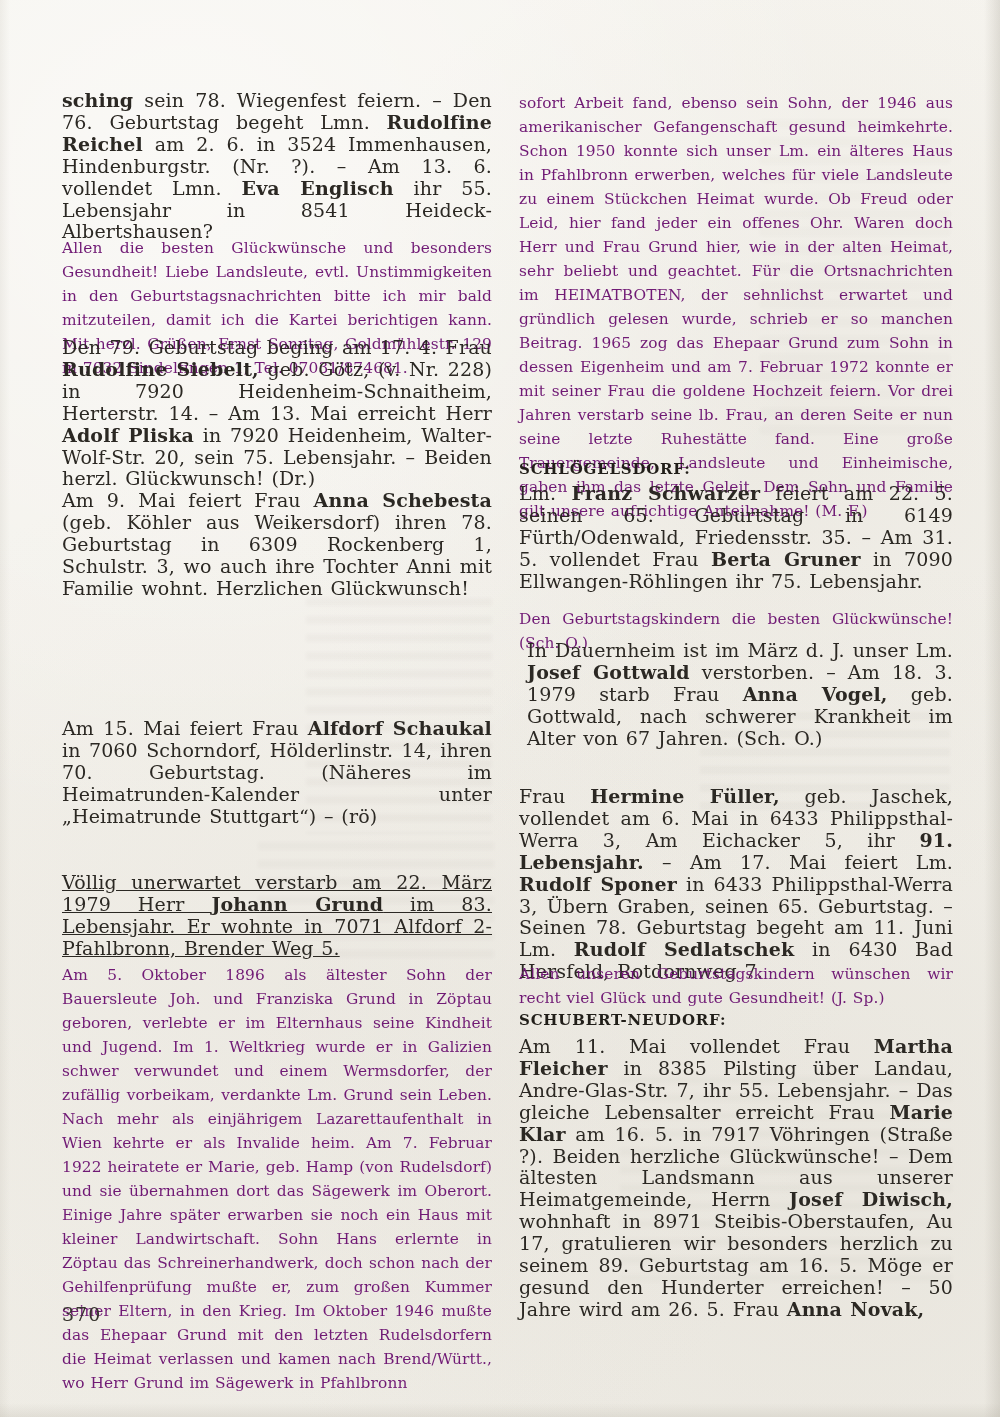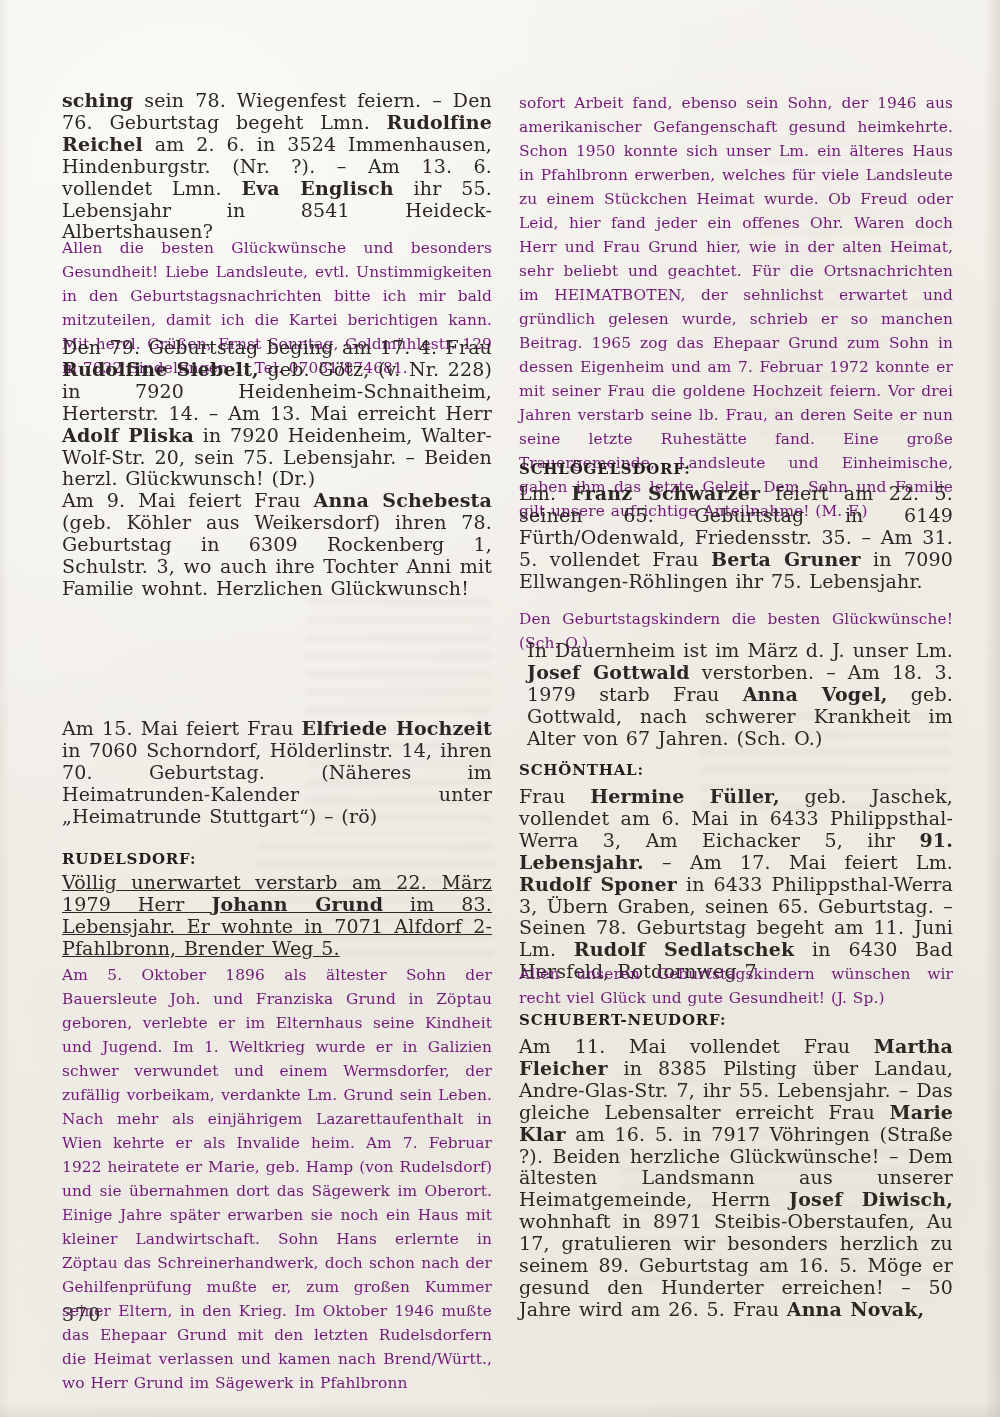--- a/index.html
+++ b/index.html
@@ -54,32 +54,30 @@
 <div class="ghost" style="left:306px;top:598px;width:186px;height:236px;opacity:.42;"></div>
 <div class="ghost" style="left:258px;top:842px;width:236px;height:118px;opacity:.40;"></div>
 <div class="ghost" style="left:700px;top:712px;width:250px;height:98px;opacity:.45;"></div>
 <div class="ghost" style="left:620px;top:1076px;width:332px;height:215px;opacity:.35;"></div>
 
 <div class="column col-left">
     <div class="block body" style="top: 90px;"><span class="b">sching</span><span> sein 78. Wiegenfest feiern. – Den 76. Geburtstag begeht Lmn. </span><span class="b">Rudolfine Reichel</span><span> am 2. 6. in 3524 Immenhausen, Hindenburgstr. (Nr. ?). – Am 13. 6. vollendet Lmn. </span><span class="b">Eva Englisch</span><span> ihr 55. Lebensjahr in 8541 Heideck-Albertshausen?</span></div>
     <div class="block note" style="top: 236px;"><span>Allen die besten Glückwünsche und besonders Gesundheit! Liebe Landsleute, evtl. Unstimmigkeiten in den Geburtstagsnachrichten bitte ich mir bald mitzuteilen, damit ich die Kartei berichtigen kann. Mit herzl. Grüßen, Ernst Sonntag, Goldmühlestr. 129 in 7032 Sindelfingen 1, Tel. 07031/874681.</span></div>
     <div class="block body" style="top: 337px;"><span>Den 79. Geburtstag beging am 17. 4. Frau </span><span class="b">Rudolfine Siebelt,</span><span> geb. Götz, (v. Nr. 228) in 7920 Heidenheim-Schnaitheim, Herterstr. 14. – Am 13. Mai erreicht Herr </span><span class="b">Adolf Pliska</span><span> in 7920 Heidenheim, Walter-Wolf-Str. 20, sein 75. Lebensjahr. – Beiden herzl. Glückwunsch! (Dr.)</span></div>
     <div class="block body" style="top: 490px;"><span>Am 9. Mai feiert Frau </span><span class="b">Anna Schebesta</span><span> (geb. Köhler aus Weikersdorf) ihren 78. Geburtstag in 6309 Rockenberg 1, Schulstr. 3, wo auch ihre Tochter Anni mit Familie wohnt. Herzlichen Glückwunsch!</span></div>
-    <div class="block body" style="top: 718px;"><span>Am 15. Mai feiert Frau </span><span class="b">Elfriede Hochzeit</span><span> in 7060 Schorndorf, Hölderlinstr. 14, ihren 70. Geburtstag. (Näheres im Heimatrunden-Kalender unter „Heimatrunde Stuttgart“) – (rö)</span></div>
-    <div class="block heading" style="top: 847px;"><span>RUDELSDORF:</span></div>
+    <div class="block body" style="top: 718px;"><span>Am 15. Mai feiert Frau </span><span class="b">Alfdorf Schaukal</span><span> in 7060 Schorndorf, Hölderlinstr. 14, ihren 70. Geburtstag. (Näheres im Heimatrunden-Kalender unter „Heimatrunde Stuttgart“) – (rö)</span></div>
     <div class="block body" style="top: 872px; text-decoration: underline;"><span>Völlig unerwartet verstarb am 22. März 1979 Herr </span><span class="b">Johann Grund</span><span> im 83. Lebensjahr. Er wohnte in 7071 Alfdorf 2-Pfahlbronn, Brender Weg 5.</span></div>
     <div class="block note" style="top: 963px;"><span>Am 5. Oktober 1896 als ältester Sohn der Bauersleute Joh. und Franziska Grund in Zöptau geboren, verlebte er im Elternhaus seine Kindheit und Jugend. Im 1. Weltkrieg wurde er in Galizien schwer verwundet und einem Wermsdorfer, der zufällig vorbeikam, verdankte Lm. Grund sein Leben. Nach mehr als einjährigem Lazarettaufenthalt in Wien kehrte er als Invalide heim. Am 7. Februar 1922 heiratete er Marie, geb. Hamp (von Rudelsdorf) und sie übernahmen dort das Sägewerk im Oberort. Einige Jahre später erwarben sie noch ein Haus mit kleiner Landwirtschaft. Sohn Hans erlernte in Zöptau das Schreinerhandwerk, doch schon nach der Gehilfenprüfung mußte er, zum großen Kummer seiner Eltern, in den Krieg. Im Oktober 1946 mußte das Ehepaar Grund mit den letzten Rudelsdorfern die Heimat verlassen und kamen nach Brend/Württ., wo Herr Grund im Sägewerk in Pfahlbronn</span></div>
   </div>
 <div class="column col-right">
     <div class="block note" style="top: 91px;"><span>sofort Arbeit fand, ebenso sein Sohn, der 1946 aus amerikanischer Gefangenschaft gesund heimkehrte. Schon 1950 konnte sich unser Lm. ein älteres Haus in Pfahlbronn erwerben, welches für viele Landsleute zu einem Stückchen Heimat wurde. Ob Freud oder Leid, hier fand jeder ein offenes Ohr. Waren doch Herr und Frau Grund hier, wie in der alten Heimat, sehr beliebt und geachtet. Für die Ortsnachrichten im HEIMATBOTEN, der sehnlichst erwartet und gründlich gelesen wurde, schrieb er so manchen Beitrag. 1965 zog das Ehepaar Grund zum Sohn in dessen Eigenheim und am 7. Februar 1972 konnte er mit seiner Frau die goldene Hochzeit feiern. Vor drei Jahren verstarb seine lb. Frau, an deren Seite er nun seine letzte Ruhestätte fand. Eine große Trauergemeinde, Landsleute und Einheimische, gaben ihm das letzte Geleit. Dem Sohn und Familie gilt unsere aufrichtige Anteilnahme! (M. F.)</span></div>
     <div class="block heading" style="top: 457px;"><span>SCHLÖGELSDORF:</span></div>
     <div class="block body" style="top: 483px;"><span>Lm. </span><span class="b">Franz Schwarzer</span><span> feiert am 22. 5. seinen 65. Geburtstag in 6149 Fürth/Odenwald, Friedensstr. 35. – Am 31. 5. vollendet Frau </span><span class="b">Berta Gruner</span><span> in 7090 Ellwangen-Röhlingen ihr 75. Lebensjahr.</span></div>
     <div class="block note" style="top: 607px;"><span>Den Geburtstagskindern die besten Glückwünsche! (Sch. O.)</span></div>
     <div class="block body" style="top: 640px; margin-left: 8px;"><span>In Dauernheim ist im März d. J. unser Lm. </span><span class="b">Josef Gottwald</span><span> verstorben. – Am 18. 3. 1979 starb Frau </span><span class="b">Anna Vogel,</span><span> geb. Gottwald, nach schwerer Krankheit im Alter von 67 Jahren. (Sch. O.)</span></div>
-    <div class="block heading" style="top: 758px;"><span>SCHÖNTHAL:</span></div>
     <div class="block body" style="top: 786px;"><span>Frau </span><span class="b">Hermine Füller,</span><span> geb. Jaschek, vollendet am 6. Mai in 6433 Philippsthal-Werra 3, Am Eichacker 5, ihr </span><span class="b">91. Lebensjahr.</span><span> – Am 17. Mai feiert Lm. </span><span class="b">Rudolf Sponer</span><span> in 6433 Philippsthal-Werra 3, Übern Graben, seinen 65. Geburtstag. – Seinen 78. Geburtstag begeht am 11. Juni Lm. </span><span class="b">Rudolf Sedlatschek</span><span> in 6430 Bad Hersfeld, Rotdornweg 7.</span></div>
     <div class="block note" style="top: 962px;"><span>Allen unseren Geburtstagskindern wünschen wir recht viel Glück und gute Gesundheit! (J. Sp.)</span></div>
     <div class="block heading" style="top: 1008px;"><span>SCHUBERT-NEUDORF:</span></div>
     <div class="block body" style="top: 1036px;"><span>Am 11. Mai vollendet Frau </span><span class="b">Martha Fleicher</span><span> in 8385 Pilsting über Landau, Andre-Glas-Str. 7, ihr 55. Lebensjahr. – Das gleiche Lebensalter erreicht Frau </span><span class="b">Marie Klar</span><span> am 16. 5. in 7917 Vöhringen (Straße ?). Beiden herzliche Glückwünsche! – Dem ältesten Landsmann aus unserer Heimatgemeinde, Herrn </span><span class="b">Josef Diwisch,</span><span> wohnhaft in 8971 Steibis-Oberstaufen, Au 17, gratulieren wir besonders herzlich zu seinem 89. Geburtstag am 16. 5. Möge er gesund den Hunderter erreichen! – 50 Jahre wird am 26. 5. Frau </span><span class="b">Anna Novak,</span></div>
   </div>
 
 <div class="page-number">370</div>
 
 <div class="edge-left"></div>
 <div class="edge-right"></div>

